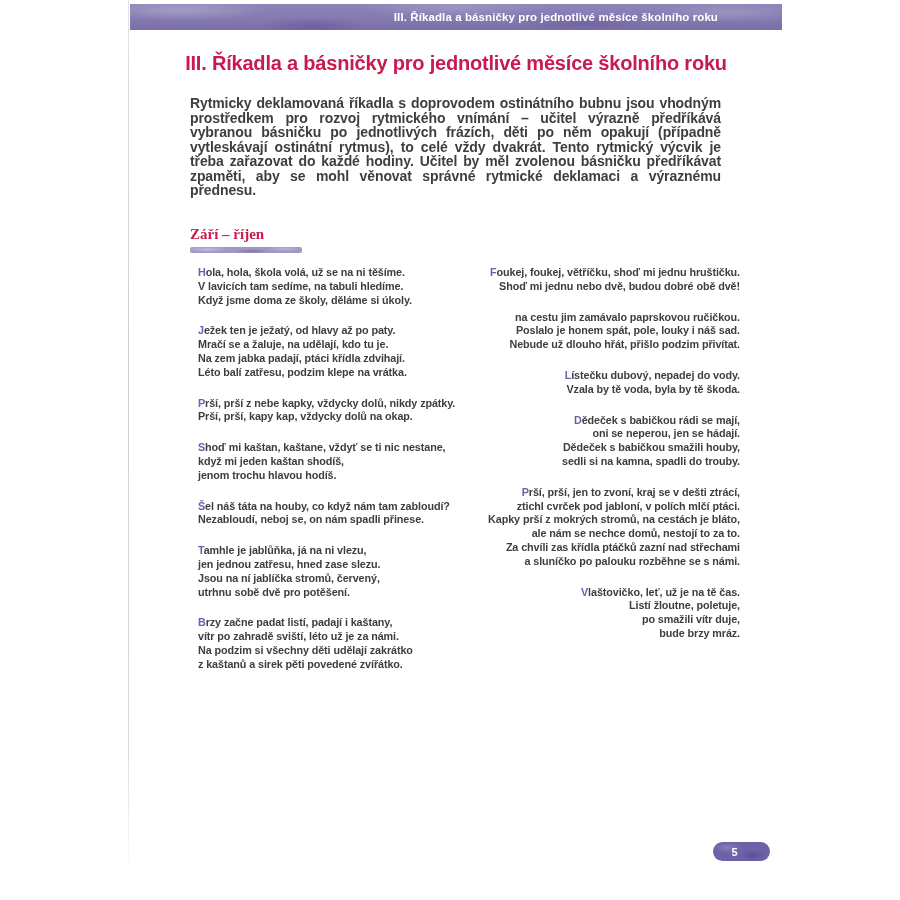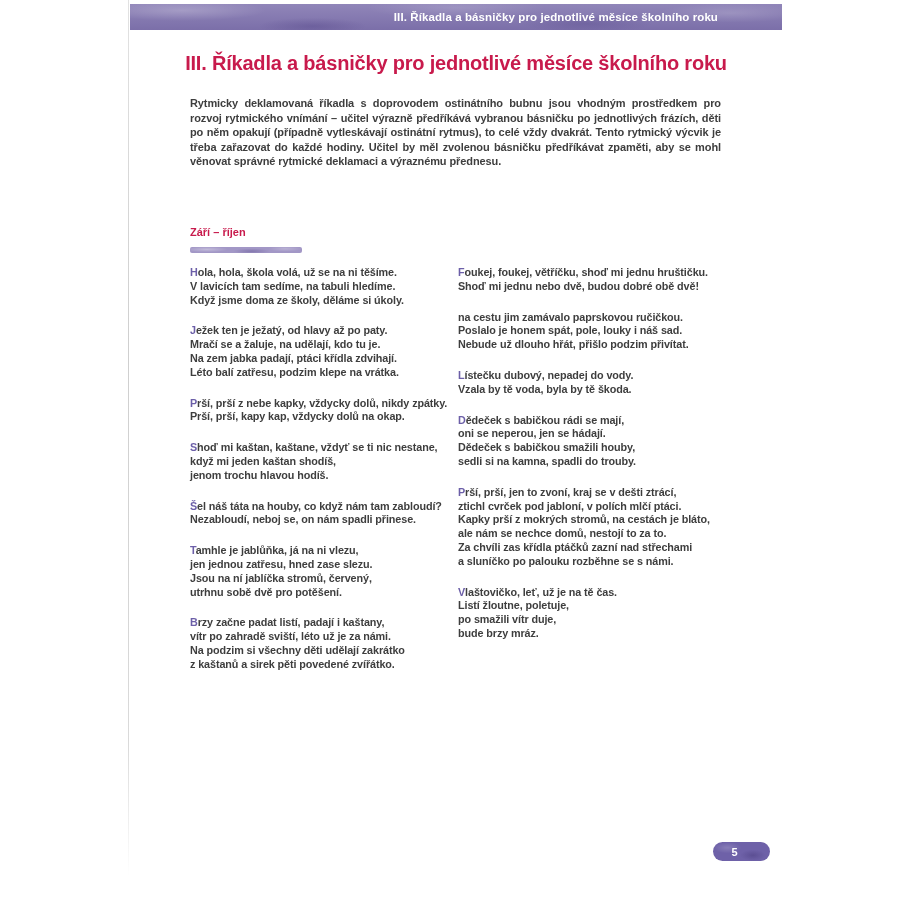--- a/index.html
+++ b/index.html
@@ -25,42 +25,42 @@
       linear-gradient(to bottom, rgba(255,255,255,.10), rgba(60,45,110,.12));
     display:flex;align-items:center;justify-content:flex-end;padding-right:64px;
   }
   .header-bar .crumb{color:#ffffff;font-weight:bold;font-size:11.5px;letter-spacing:.1px;white-space:nowrap;}
   .main-title{
     position:absolute;left:130px;top:52px;width:652px;text-align:center;
     color:var(--red);font-weight:bold;font-size:20px;letter-spacing:-0.2px;white-space:nowrap;
   }
   .intro{
     position:absolute;left:190px;top:96px;width:531px;
-    color:var(--txt);font-weight:bold;font-size:11px;line-height:14.5px;
+    color:var(--txt);font-weight:bold;font-size:14px;line-height:14.5px;
     text-align:justify;letter-spacing:-0.1px;
   }
   .section-heading{
     position:absolute;left:190px;top:226px;
-    color:var(--red);font-weight:bold;font-size:11px;
+    color:var(--red);font-weight:bold;font-size:15px;font-family:Liberation Serif, serif;
   }
   .section-underline{
     position:absolute;left:190px;top:247px;width:112px;height:6px;border-radius:2px;
     background-color:#a297c6;
     background-image:
       radial-gradient(ellipse 30px 4px at 15% 40%, rgba(255,255,255,.35), transparent 70%),
       radial-gradient(ellipse 26px 4px at 55% 70%, rgba(75,60,130,.35), transparent 70%),
       radial-gradient(ellipse 24px 4px at 85% 30%, rgba(255,255,255,.25), transparent 70%);
   }
   .poem-col{
     position:absolute;top:266px;
     color:var(--txt);font-weight:bold;font-size:10.8px;line-height:13.8px;letter-spacing:-0.1px;
   }
   .poem-col.left{left:190px;width:268px;}
-  .poem-col.right{left:458px;width:282px;}
-  .stanza{margin:0 0 17px 0;}
+  .poem-col.right{left:458px;width:282px;text-align:right;}
+  .stanza{margin:0 0 17px 8px;}
   .line{white-space:nowrap;}
   .cap{color:var(--cap);}
   .page-badge{
     position:absolute;left:713px;top:842px;width:57px;height:19px;border-radius:10px;
     background-color:var(--badge);
     background-image:
       radial-gradient(ellipse 20px 8px at 25% 30%, rgba(255,255,255,.18), transparent 70%),
       radial-gradient(ellipse 18px 8px at 70% 70%, rgba(50,38,100,.30), transparent 70%);
     display:flex;align-items:center;justify-content:center;box-sizing:border-box;padding-right:14px;
   }

